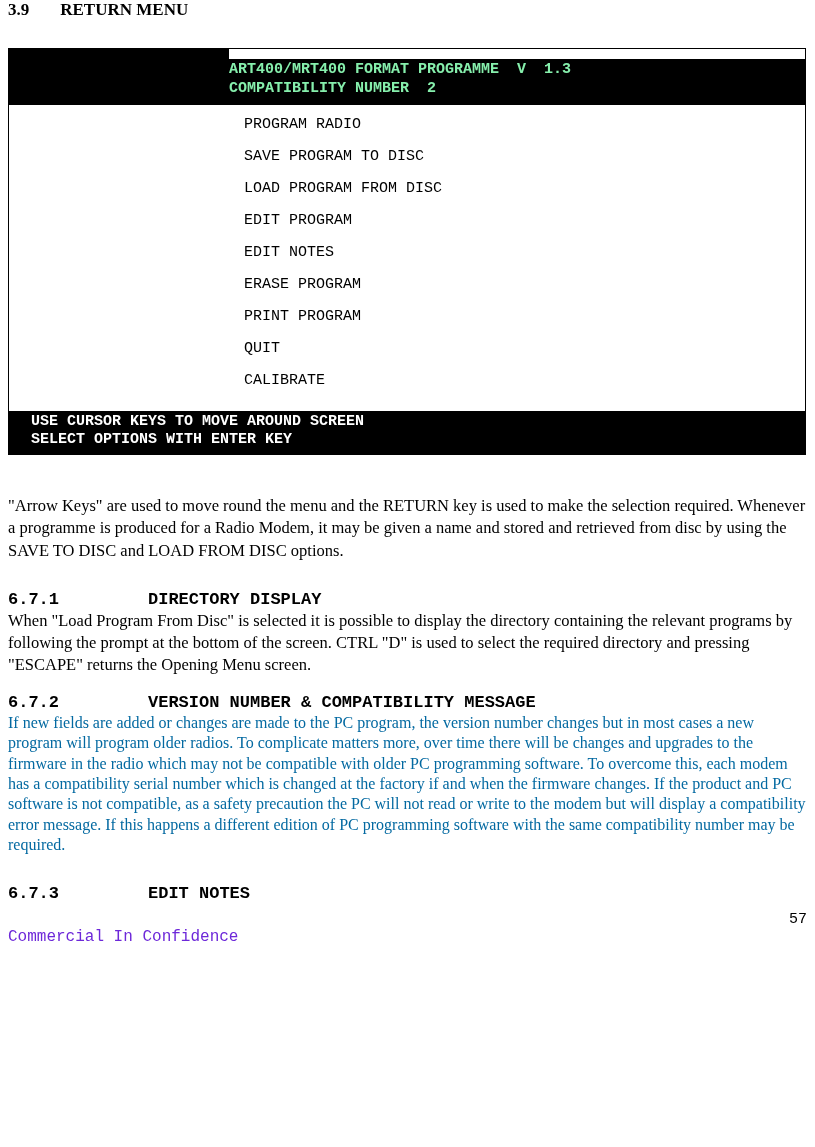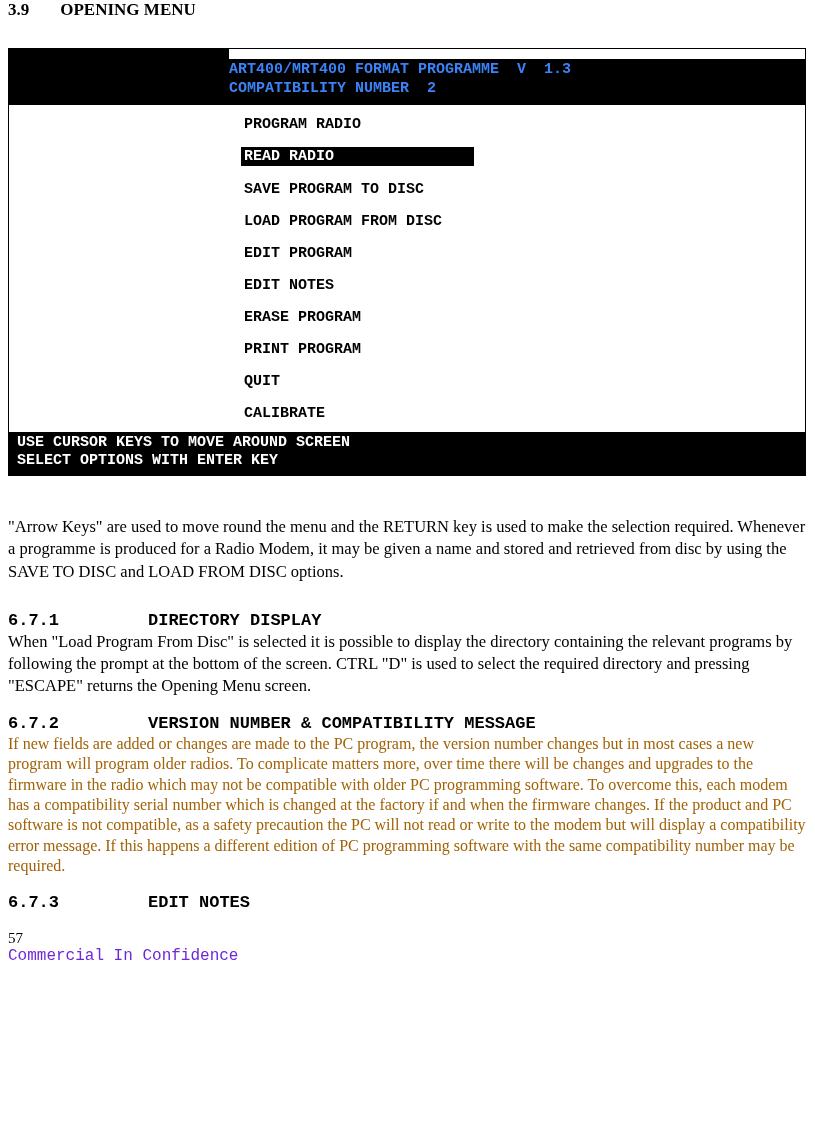--- a/index.html
+++ b/index.html
@@ -25,53 +25,53 @@
       width: 798px;
       margin-bottom: 40px;
     }
     .terminal-top {
       background: #000;
       width: 220px;
       height: 10px;
     }
     .terminal-header {
       background: #000;
-      color: #3b82f6;
+      color: #86efac;
       font-family: 'Courier New', monospace;
       font-weight: bold;
       font-size: 15px;
       padding: 2px 0 6px 220px;
       line-height: 1.25;
       white-space: pre;
     }
     .terminal-body {
       background: #fff;
       font-family: 'Courier New', monospace;
-      font-weight: bold;
+      font-weight: normal;
       font-size: 15px;
-      padding: 6px 0 0 235px;
+      padding: 6px 0 12px 235px;
     }
     .menu-item {
       padding: 5px 0 10px 0;
       white-space: pre;
     }
     .menu-item.selected {
       background: #000;
       color: #fff;
       display: inline-block;
       padding: 1px 140px 1px 3px;
       margin: 4px 0 10px -3px;
     }
     .terminal-footer {
       background: #000;
       color: #fff;
       font-family: 'Courier New', monospace;
       font-weight: bold;
       font-size: 15px;
-      padding: 2px 6px 4px 8px;
+      padding: 2px 6px 4px 22px;
       line-height: 1.25;
       white-space: pre;
     }
     .body-para {
       font-family: Georgia, serif;
       font-size: 16.5px;
       line-height: 1.35;
       margin-bottom: 28px;
     }
     .subsection {
@@ -85,51 +85,50 @@
     .body-para2 {
       font-family: Georgia, serif;
       font-size: 16.5px;
       line-height: 1.35;
       margin-bottom: 16px;
     }
     .orange-para {
       font-family: 'Times New Roman', serif;
       font-size: 16px;
       line-height: 1.28;
-      color: #a16207;
-      margin-bottom: 16px;
+      color: #0369a1;
+      margin-bottom: 28px;
     }
     .page-num {
-      text-align: left;
-      font-family: Liberation Serif, serif;
+      text-align: right;
+      font-family: Liberation Mono, monospace;
       font-size: 15px;
-      margin-top: 18px;
+      margin-top: 8px;
     }
     .confidential {
       text-align: left;
       font-family: Liberation Mono, monospace;
       font-size: 16px;
       color: #6d28d9;
     }
   </style>
 </head>
 <body>
 
 <div class="section-heading">
   <span class="num">3.9</span>
-  <span>OPENING MENU</span>
+  <span>RETURN MENU</span>
 </div>
 
 <div class="terminal">
   <div class="terminal-top"></div>
   <div class="terminal-header"><span>ART400/MRT400 FORMAT PROGRAMME  V  1.3</span>
 <span>COMPATIBILITY NUMBER  2</span></div>
   <div class="terminal-body">
     <div class="menu-item">PROGRAM RADIO</div>
-    <div class="menu-item selected">READ RADIO</div>
     <div class="menu-item">SAVE PROGRAM TO DISC</div>
     <div class="menu-item">LOAD PROGRAM FROM DISC</div>
     <div class="menu-item">EDIT PROGRAM</div>
     <div class="menu-item">EDIT NOTES</div>
     <div class="menu-item">ERASE PROGRAM</div>
     <div class="menu-item">PRINT PROGRAM</div>
     <div class="menu-item">QUIT</div>
     <div class="menu-item">CALIBRATE</div>
   </div>
   <div class="terminal-footer"><span>USE CURSOR KEYS TO MOVE AROUND SCREEN</span>

